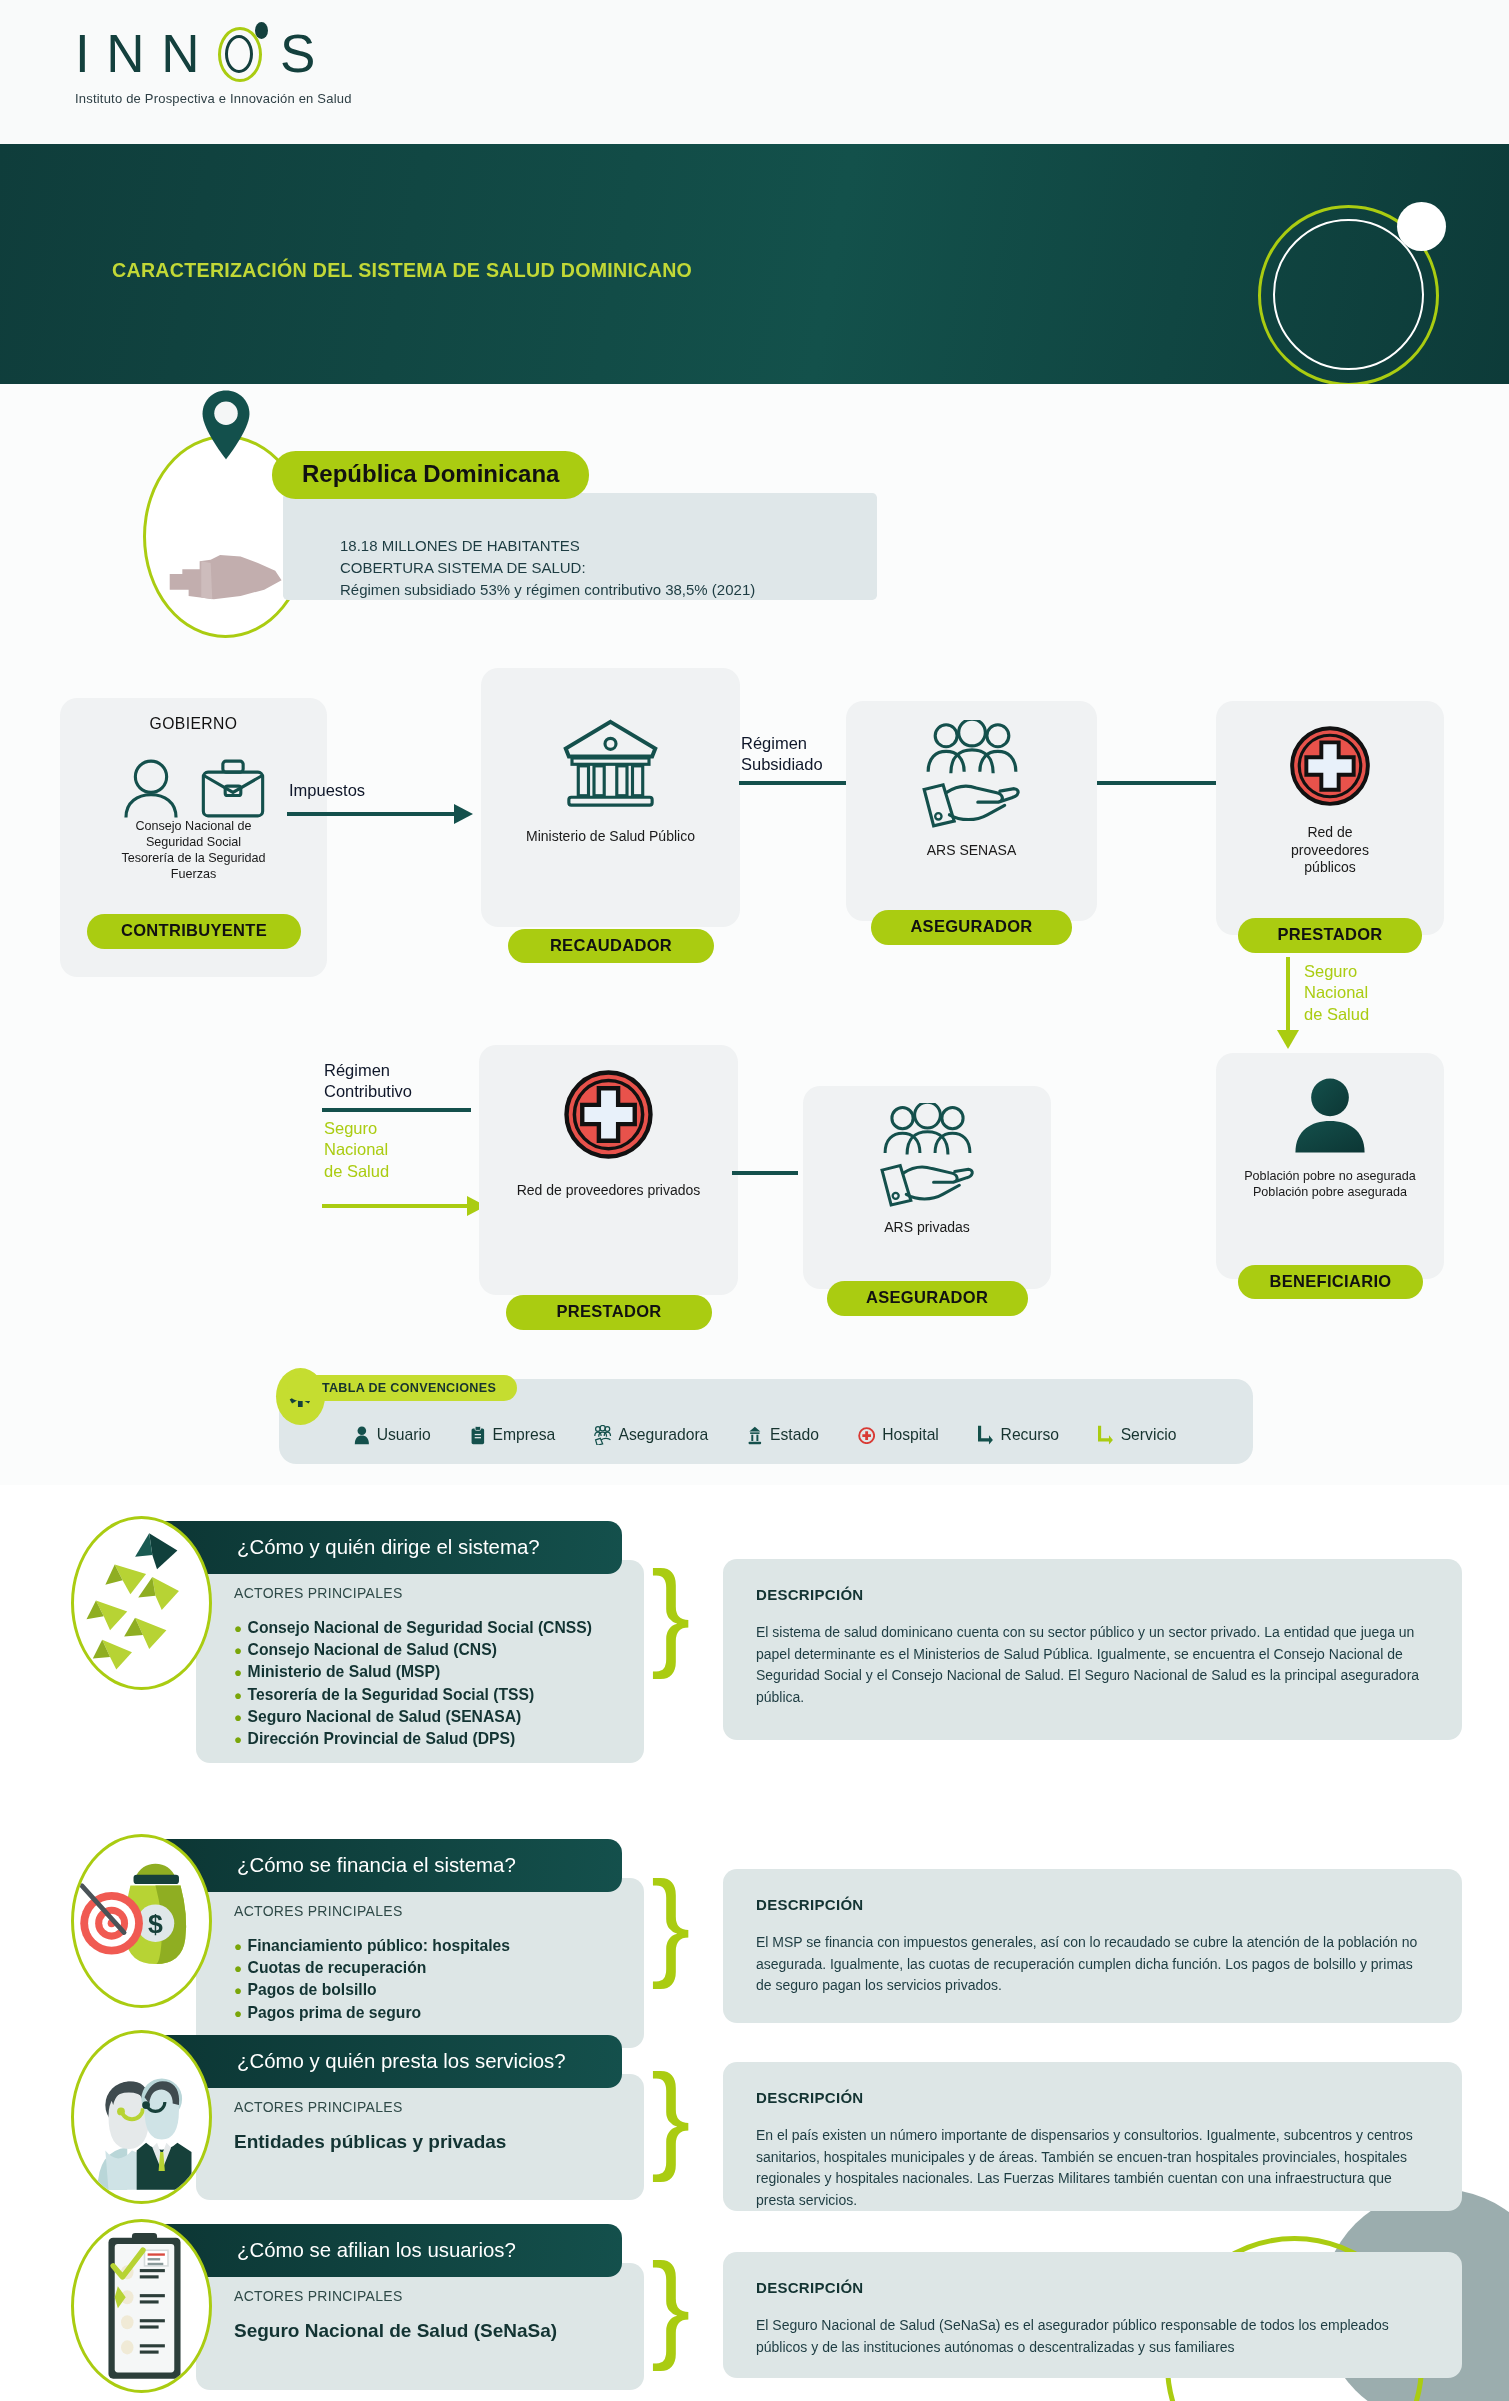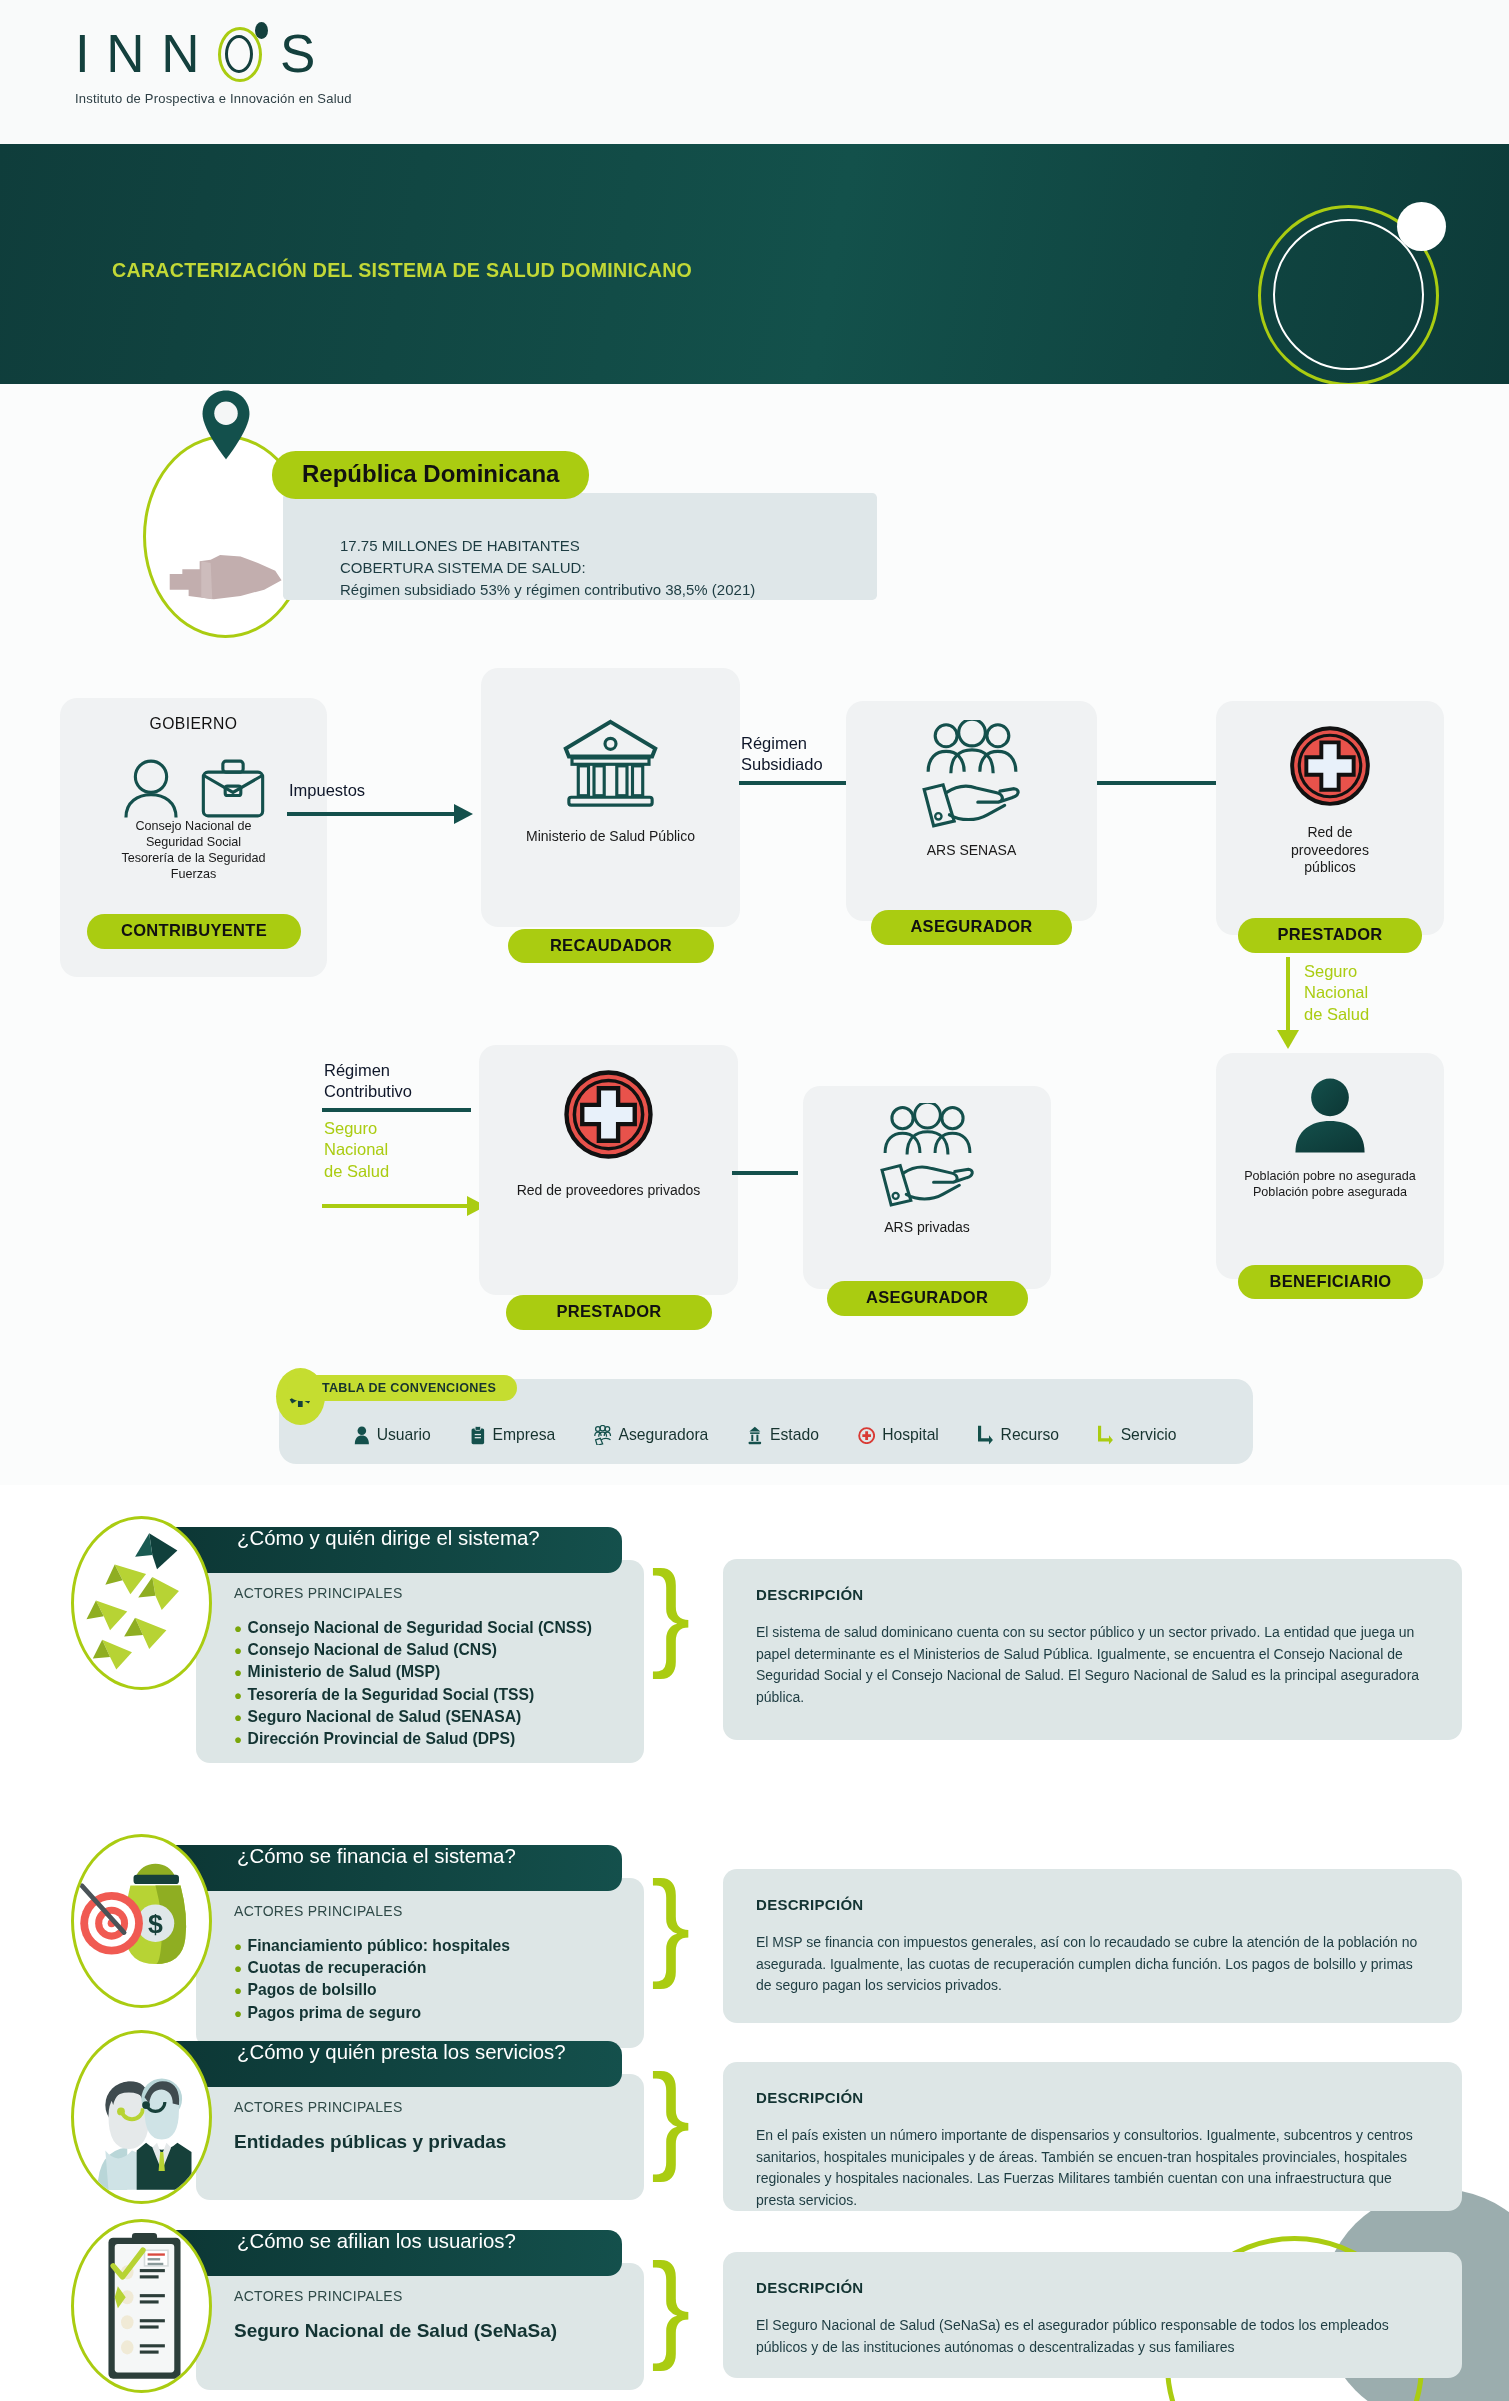--- a/index.html
+++ b/index.html
@@ -166,24 +166,24 @@
   .legend-item { display: flex; align-items: center; gap: 7px; font-size: 15.7px; color: #16332f; }
 
   
   .qa { position: absolute; left: 0; width: 1510px; }
   .qa-ellipse {
     position: absolute; left: 71px; top: 3.1px; width: 141px; height: 174px;
     border: 3.1px solid #aacc11; border-radius: 50%; background: #ffffff;
     overflow: hidden; z-index: 4;
   }
   .qa-head {
-    position: absolute; left: 154px; top: 14px; width: 468px; height: 46px;
+    position: absolute; left: 154px; top: 8px; width: 468px; height: 53px;
     background: linear-gradient(95deg, #0c3634 0%, #14504c 100%);
     border-radius: 14px; z-index: 3;
-    display: flex; align-items: flex-start;
+    display: flex; align-items: center;
   }
   .qa-head span {
     margin-left: 83px; font-size: 20.4px; font-weight: 400; color: #fff;
   }
   .qa-body {
     position: absolute; left: 196px; top: 47px; width: 448px;
     background: #dde6e6; border-radius: 14px; z-index: 2;
     padding: 25px 0 22px 38px;
   }
   .qa-actors { font-size: 14px; color: #2f4a48; letter-spacing: 0.3px; margin-bottom: 15.7px; }
@@ -248,21 +248,21 @@
     <div class="country-ellipse"></div>
     <svg class="map-shape" width="126" height="63" viewBox="0 0 160 80">
       <path fill="#c2aeae" d="M6,38 L6,58 L30,58 L30,66 L62,70 L96,66 L126,58 L148,46 L140,34 L118,24 L96,16 L70,14 L58,20 L44,22 L44,32 L22,32 L22,38 Z"></path>
       <path fill="#cdbcbc" d="M46,22 L46,68 L60,70 L58,24 Z"></path>
     </svg>
     <svg class="country-pin" viewBox="0 0 66 92">
       <path d="M33 2 C16 2 3 15 3 32 C3 52 33 90 33 90 C33 90 63 52 63 32 C63 15 50 2 33 2 Z" fill="#13504c"></path>
       <circle cx="33" cy="31" r="15" fill="#f4f6f6"></circle>
     </svg>
     <div class="country-stats">
-      <div>17.75  MILLONES DE HABITANTES</div>
+      <div>18.18  MILLONES DE HABITANTES</div>
       <div>COBERTURA SISTEMA DE SALUD:</div>
       <div>Régimen subsidiado 53% y régimen contributivo 38,5% (2021)</div>
     </div>
     <div class="country-title">República Dominicana</div>
   </div>
 
   <div class="flow">
 
     <div class="card" style="left:60px;top:14px;width:267px;height:279px;">
       <div class="card-title" style="margin-top:17.3px;">GOBIERNO</div>

